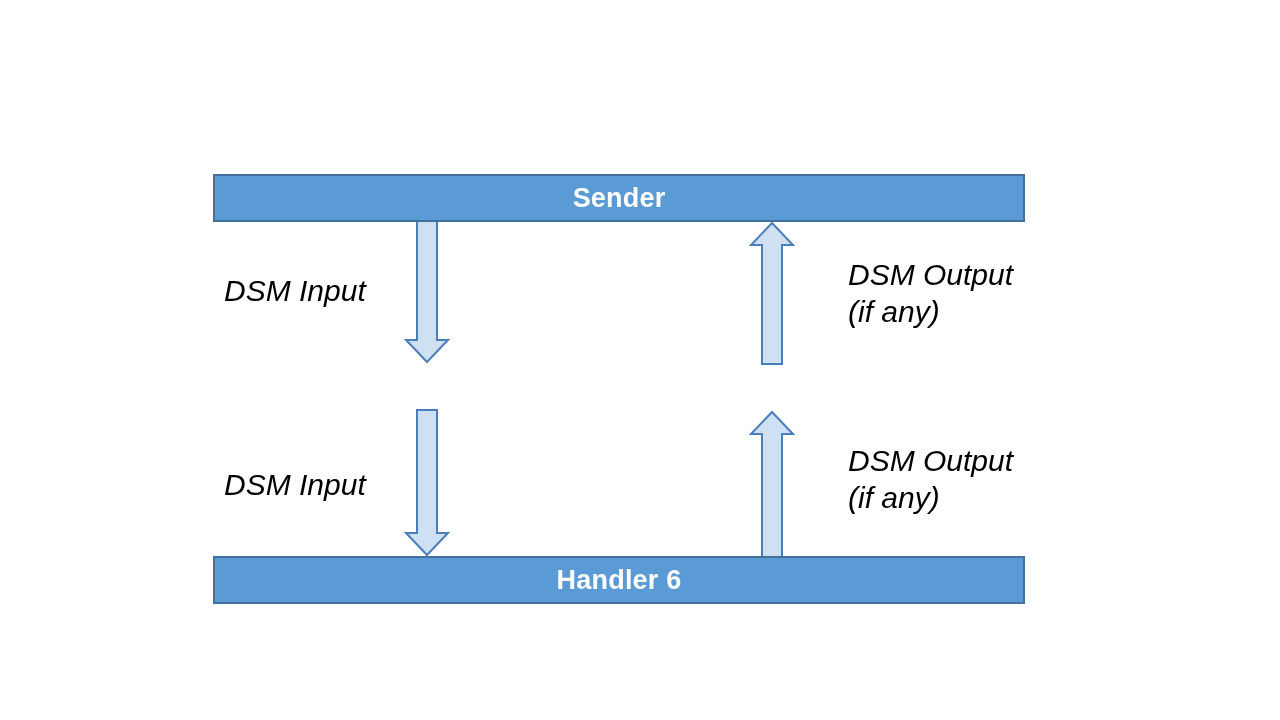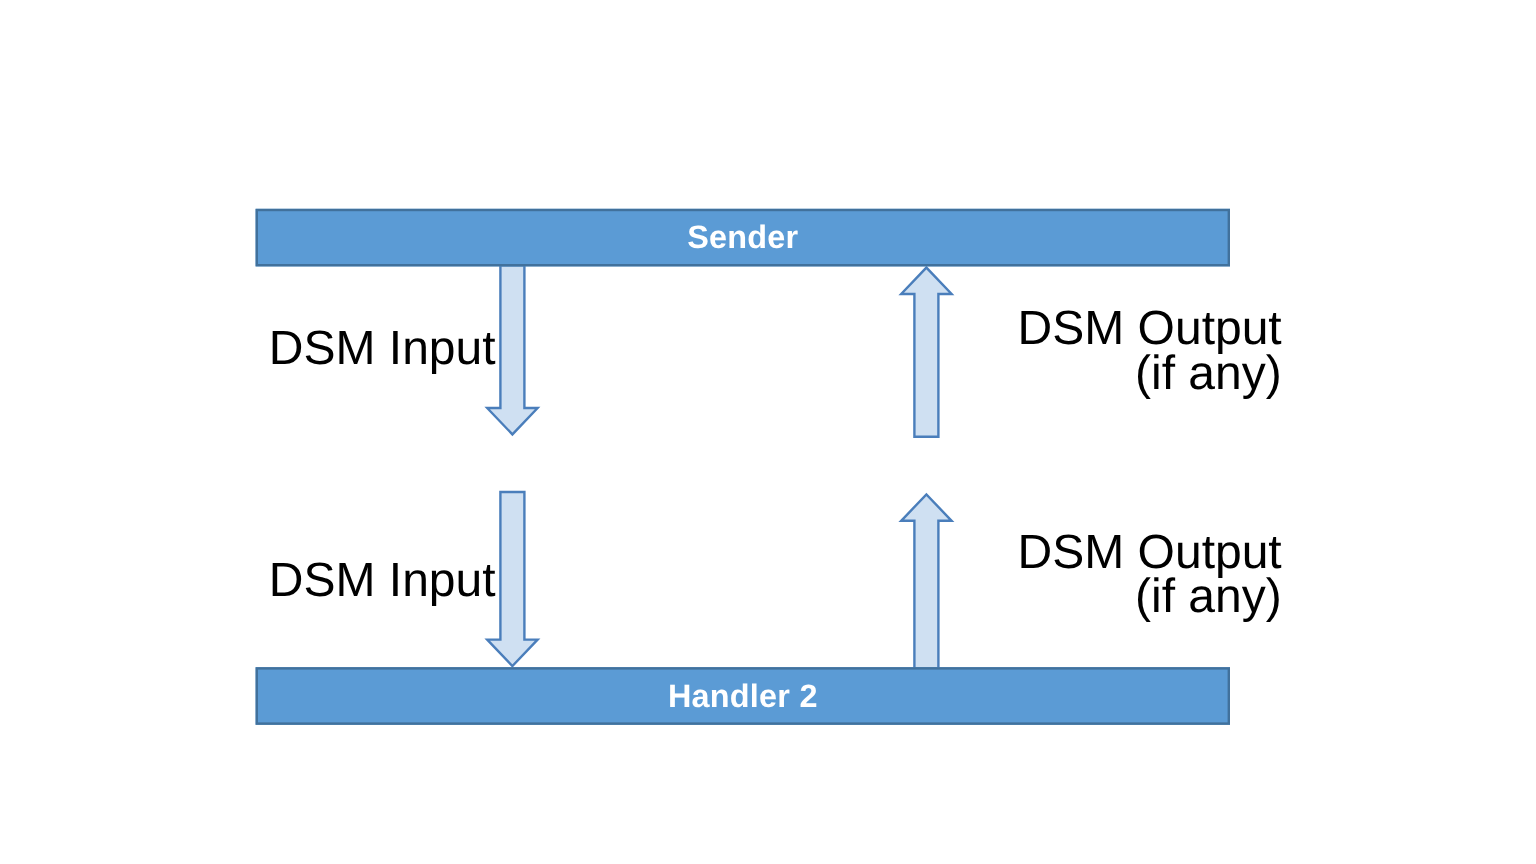--- a/index.html
+++ b/index.html
@@ -48,47 +48,48 @@
   }
   .node-label {
     color: var(--node-text);
     font-size: 27px;
     font-weight: bold;
     letter-spacing: 0.2px;
   }
   .flow-label {
     position: absolute;
     color: var(--label-text);
-    font-size: 40px;
+    font-size: 30px;
     line-height: 37px;
     z-index: 2;
     white-space: nowrap;
+    font-style: italic;
   }
   .flow-label.input  { left: 224px; }
-  .flow-label.output { left: 848px; text-align: right; }
+  .flow-label.output { left: 848px; }
 </style>
 </head>
 <body>
 
 <div class="canvas">
 
   <svg class="arrows" viewBox="0 0 1280 720" xmlns="http://www.w3.org/2000/svg" aria-hidden="true">
     <polygon points="417,221 437,221 437,340 448,340 427,362 406,340 417,340"></polygon>
     <polygon points="762,364 762,245 751,245 772,223 793,245 782,245 782,364"></polygon>
     <polygon points="417,410 437,410 437,533 448,533 427,555 406,533 417,533"></polygon>
     <polygon points="762,557 762,434 751,434 772,412 793,434 782,434 782,557"></polygon>
   </svg>
 
   <div class="node" style="top:174px">
     <span class="node-label">Sender</span>
   </div>
 
 
   <div class="node" style="top:556px">
-    <span class="node-label">Handler 2</span>
+    <span class="node-label">Handler 6</span>
   </div>
 
   <div class="flow-label input" style="top:272px">DSM Input</div>
 
   <div class="flow-label output" style="top:256px">
     <div>DSM Output</div>
     <div>(if any)</div>
   </div>
 
   <div class="flow-label input" style="top:466px">DSM Input</div>

